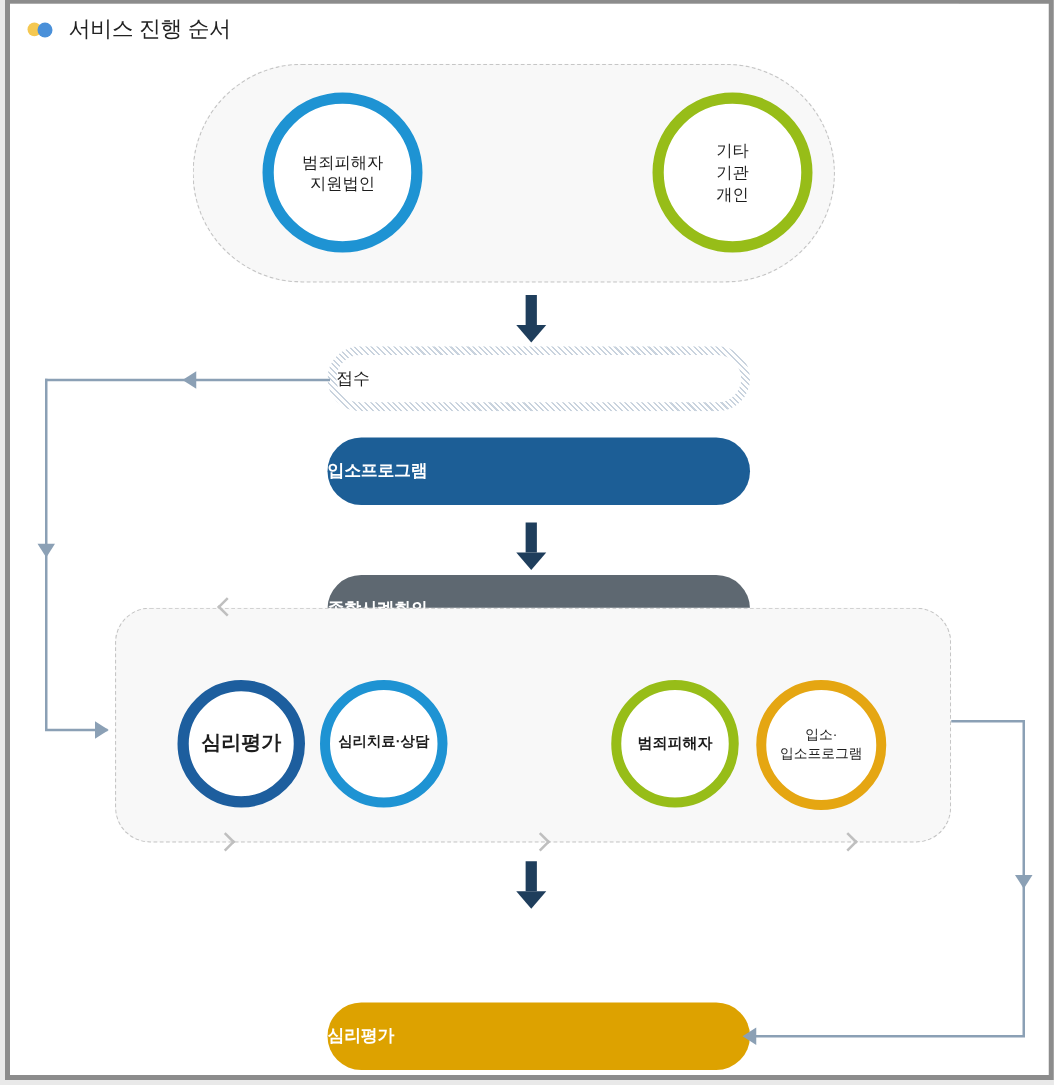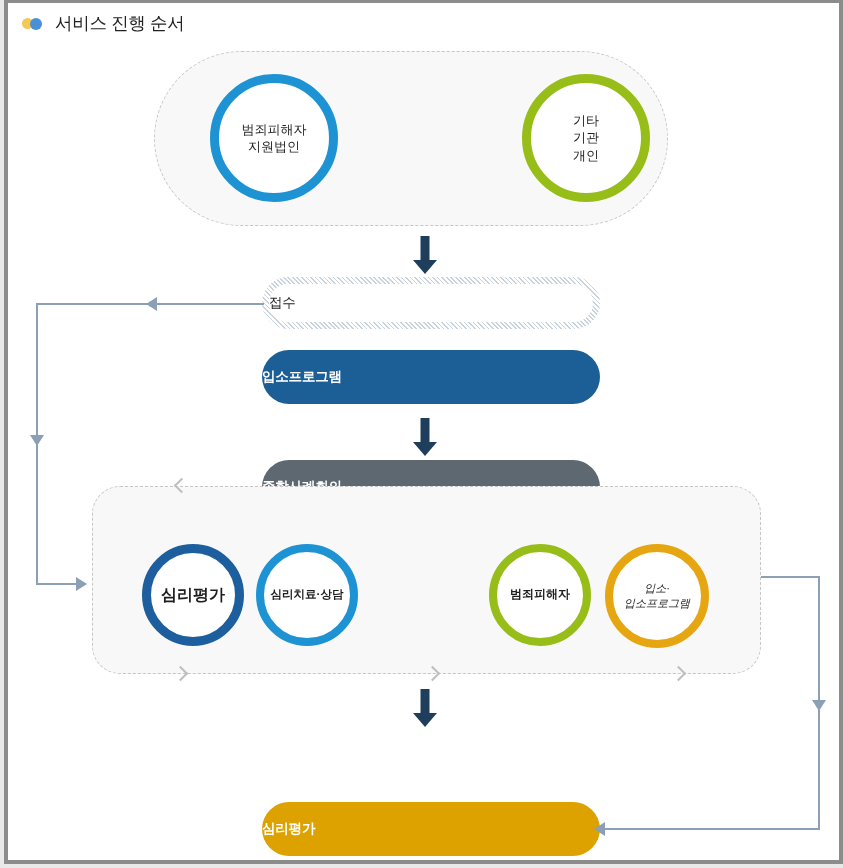--- a/index.html
+++ b/index.html
@@ -203,21 +203,21 @@
 
     <div class="circle-node" style="left:248px; top:541px; width:102px; height:102px; border:8px solid #1e93d3; font-size:11.5px; font-weight:bold;">
       <span class="circle-label">심리치료·상담</span>
     </div>
 
 
     <div class="circle-node" style="left:481px; top:541px; width:102px; height:102px; border:8px solid #97bd18; font-size:12px; font-weight:bold;">
       <span class="circle-label">범죄피해자</span>
     </div>
 
-    <div class="circle-node" style="left:597px; top:541px; width:104px; height:104px; border:8px solid #e5a612; font-size:11px;font-style:italic;">
+    <div class="circle-node" style="left:597px; top:541px; width:104px; height:104px; border:8px solid #e5a612; font-size:11px;">
       <span class="circle-label">입소·
 입소프로그램</span>
     </div>
 
     <div class="v-arrow" style="left:404px; top:686px; width:26px; height:38px;">
       <div class="shaft" style="height:24px;"></div>
       <div class="head"></div>
     </div>
 
 

